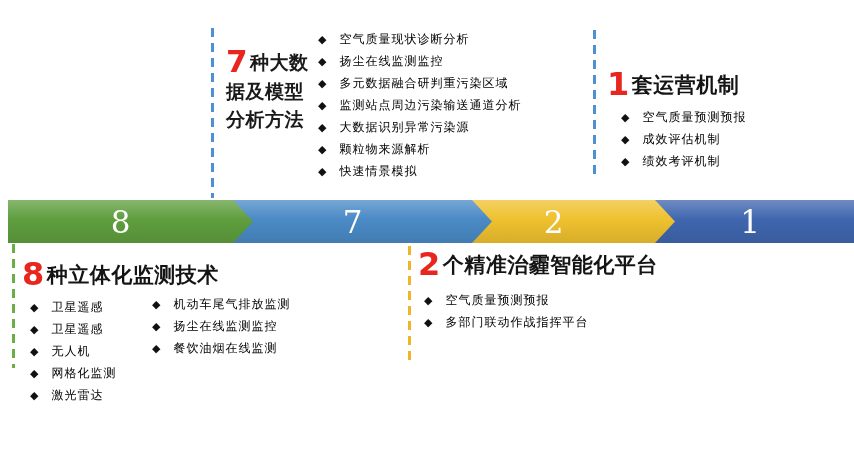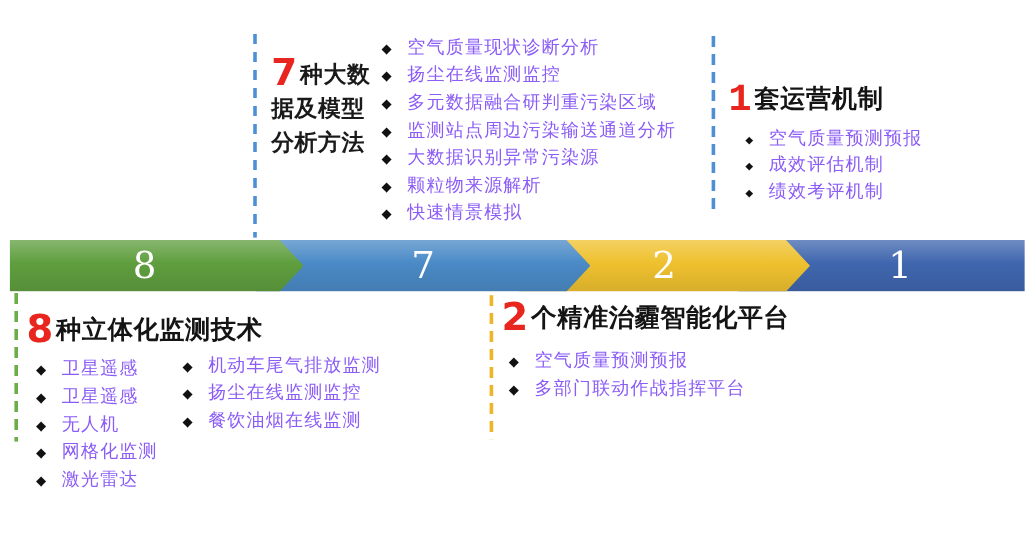--- a/index.html
+++ b/index.html
@@ -36,24 +36,24 @@
   
   .big-num{color:var(--accent-red,#e8251f);font-size:32px;font-weight:700;line-height:1;vertical-align:-3px;margin-right:2px;}
   .sec-title{font-weight:700;font-size:21px;color:#141414;white-space:nowrap;letter-spacing:0.5px;}
   .methods-title{position:absolute;left:226px;top:46px;font-weight:700;font-size:19px;line-height:28px;letter-spacing:0.5px;}
   .methods-title .big-num{font-size:31px;}
 
   
   .blist{display:flex;flex-direction:column;}
   .brow{display:flex;align-items:baseline;margin-bottom:5px;}
   .diamond{font-size:11px;line-height:16px;margin-right:13px;color:#111;flex:0 0 auto;}
-  .btext{font-size:15px;line-height:16px;color:#8b5cf6;letter-spacing:1px;white-space:nowrap;}
+  .btext{font-size:12px;line-height:16px;color:#000000;letter-spacing:1px;white-space:nowrap;}
 
   .methods-list{position:absolute;left:318px;top:31px;}
-  .sec-operation-box{position:absolute;left:607px;top:68px;font-family:Liberation Mono, monospace;}
+  .sec-operation-box{position:absolute;left:607px;top:68px;}
   .sec-operation-box .blist{margin-top:9px;padding-left:14px;}
   .sec-monitoring-box{position:absolute;left:22px;top:246px;width:380px;height:170px;margin-top:12px;}
   .mon-col1{position:absolute;left:8px;top:41px;}
   .mon-col2{position:absolute;left:130px;top:38px;}
   .sec-platform-box{position:absolute;left:418px;top:248px;}
   .sec-platform-box .blist{margin-top:12px;padding-left:6px;}
 </style>
 </head>
 <body>
 

